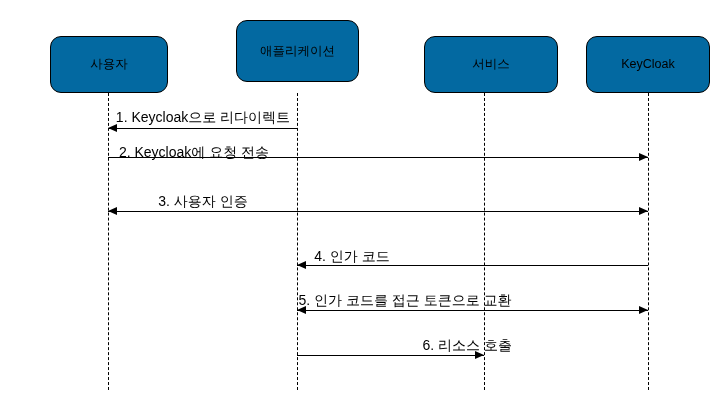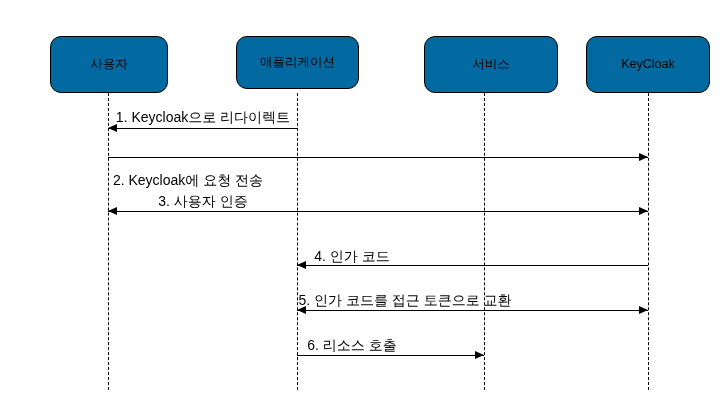--- a/index.html
+++ b/index.html
@@ -68,45 +68,45 @@
   }
 </style>
 </head>
 <body>
 
 <div id="canvas">
     <div class="actor-box" style="left: 50px; top: 36px; width: 118px; height: 57px;">
       <span class="actor-label">사용자</span>
     </div>
     <div class="lifeline" style="left: 108px; top: 93px; height: 297px;"></div>
-    <div class="actor-box" style="left: 236px; top: 36px; width: 123px; height: 53px;">
+    <div class="actor-box" style="left: 236px; top: 20px; width: 123px; height: 62px;">
       <span class="actor-label">애플리케이션</span>
     </div>
     <div class="lifeline" style="left: 297px; top: 93px; height: 297px;"></div>
     <div class="actor-box" style="left: 424px; top: 36px; width: 134px; height: 57px;">
       <span class="actor-label">서비스</span>
     </div>
     <div class="lifeline" style="left: 484px; top: 93px; height: 297px;"></div>
     <div class="actor-box" style="left: 586px; top: 36px; width: 124px; height: 57px;">
       <span class="actor-label">KeyCloak</span>
     </div>
     <div class="lifeline" style="left: 648px; top: 93px; height: 297px;"></div>
     <div class="msg" style="left: 108px; top: 128px; width: 189px;"></div>
     <div class="arrow arrow-left" style="left: 108px; top: 124px;"></div>
     <div class="msg-label" style="left: 43px; width: 320px; top: 110px;">1. Keycloak으로 리다이렉트</div>
     <div class="msg" style="left: 108px; top: 157px; width: 540px;"></div>
     <div class="arrow arrow-right" style="left: 639px; top: 153px;"></div>
-    <div class="msg-label" style="left: 28px; width: 320px; top: 145px; margin-top: 28px;">2. Keycloak에 요청 전송</div>
+    <div class="msg-label" style="left: 34px; width: 320px; top: 145px;">2. Keycloak에 요청 전송</div>
     <div class="msg" style="left: 108px; top: 211px; width: 540px;"></div>
     <div class="arrow arrow-right" style="left: 639px; top: 207px;"></div>
     <div class="arrow arrow-left" style="left: 108px; top: 207px;"></div>
     <div class="msg-label" style="left: 43px; width: 320px; top: 194px;">3. 사용자 인증</div>
     <div class="msg" style="left: 297px; top: 265px; width: 351px;"></div>
     <div class="arrow arrow-left" style="left: 297px; top: 261px;"></div>
     <div class="msg-label" style="left: 192px; width: 320px; top: 249px;">4. 인가 코드</div>
     <div class="msg" style="left: 297px; top: 310px; width: 351px;"></div>
     <div class="arrow arrow-right" style="left: 639px; top: 306px;"></div>
     <div class="arrow arrow-left" style="left: 297px; top: 306px;"></div>
     <div class="msg-label" style="left: 245px; width: 320px; top: 293px;">5. 인가 코드를 접근 토큰으로 교환</div>
     <div class="msg" style="left: 297px; top: 355px; width: 187px;"></div>
     <div class="arrow arrow-right" style="left: 475px; top: 351px;"></div>
-    <div class="msg-label" style="left: 192px; width: 320px; top: 338px;">6. 리소스 호출</div>
+    <div class="msg-label" style="left: 192px; width: 320px; top: 338px; text-align: right;">6. 리소스 호출</div>
   </div>
 
 </body></html>

